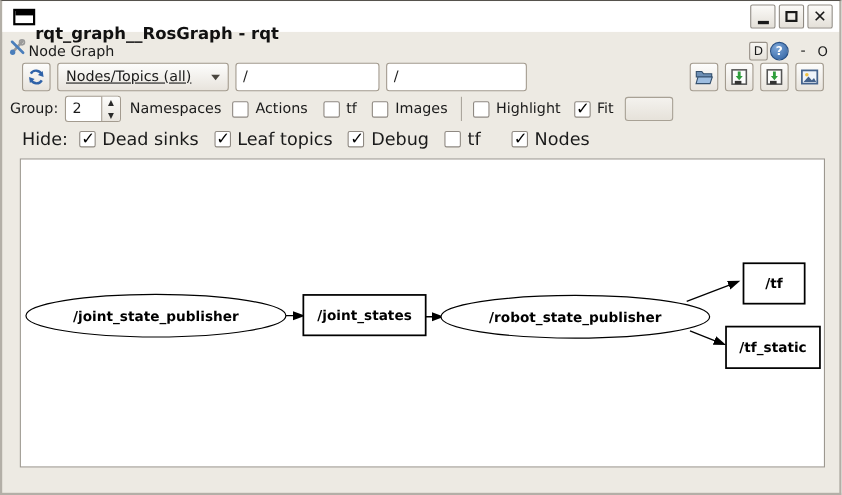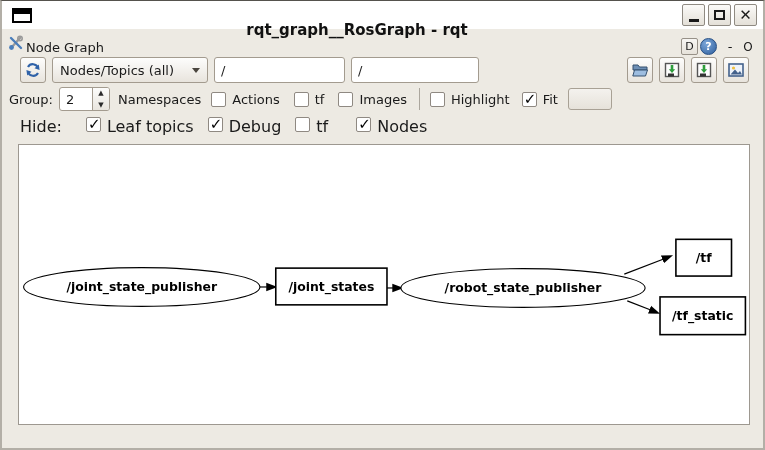--- a/index.html
+++ b/index.html
@@ -13,21 +13,21 @@
     overflow:hidden;
   }
   
   .titlebar {
     height:28px; background:#ffffff;
     display:flex; align-items:center;
     padding:0 5px; flex:none;
   }
   .win-icon { width:20px; height:15px; border:2px solid #000; background:#fff; margin-left:5px; }
   .win-icon .bar { height:4px; background:#000; width:100%; }
-  .title-text { flex:1; text-align:center; font-weight:bold; font-size:15px; color:#111; letter-spacing:0;margin-top:29px; }
+  .title-text { flex:1; font-weight:bold; font-size:15px; color:#111; letter-spacing:0;margin-top:29px; }
   .win-btns { display:flex; gap:3px; margin-right:1px; }
   .win-btn {
     width:23px; height:22px; border:1px solid #8f8a82; border-radius:2px;
     background:linear-gradient(#fbfaf8,#e4e0d8);
     display:flex; align-items:center; justify-content:center;
   }
   .glyph-min { width:10px; height:3px; background:#1a1a1a; margin-top:10px; }
   .glyph-max { width:11px; height:10px; border:2px solid #1a1a1a; }
   .glyph-close { font-size:15px; font-weight:bold; color:#1a1a1a; line-height:1; }
   
@@ -42,39 +42,39 @@
   
   .row1 { height:30px; display:flex; align-items:center; padding:0 14px 0 18px; gap:6px; flex:none; }
   .tool-btn {
     width:26px; height:26px; border:1px solid #a39b8f; border-radius:3px;
     background:linear-gradient(#fdfdfc,#e8e4dd);
     display:flex; align-items:center; justify-content:center; flex:none;
   }
   .combo {
     width:156px; height:26px; border:1px solid #a39b8f; border-radius:3px;
     background:linear-gradient(#fdfdfc,#e8e4dd);
-    display:flex; align-items:center; padding:2px 7px; font-size:13px; color:#1a1a1a;
+    display:flex; align-items:center; padding:2px 7px; font-size:13px; color:#1a1a1a;text-decoration:underline;
   }
   .combo .lbl { flex:1; }
   .combo .arrow { width:0; height:0; border-left:4px solid transparent; border-right:4px solid transparent; border-top:5px solid #4a463f; }
   .txt-input {
     height:26px; border:1px solid #a39b8f; border-radius:3px; background:#fff;
     font-size:13px; color:#1a1a1a; padding:0 6px; font-family:"DejaVu Sans", sans-serif;
   }
   .txt-1 { width:131px; }
   .txt-2 { width:128px; }
   .row1 .spacer { flex:1; }
   
   .row2 { height:28px; display:flex; align-items:center; padding:0 14px 0 7px; font-size:13px; color:#1a1a1a; flex:none; }
   .row3 { height:27px; display:flex; align-items:center; padding:0 14px 0 18px; font-size:16px; color:#1a1a1a; flex:none; }
   .spin { display:flex; align-items:center; height:24px; margin:0 8px 0 6px; border:1px solid #a39b8f; border-radius:3px; background:#fff; overflow:hidden; }
   .spin .val { width:32px; padding-left:6px; font-size:13px; }
   .spin .arrows { width:17px; height:24px; display:flex; flex-direction:column; border-left:1px solid #a39b8f; background:linear-gradient(#fdfdfc,#e8e4dd); }
   .spin .arrows div { flex:1; display:flex; align-items:center; justify-content:center; font-size:7px; color:#2a2a2a; }
-  .cb { display:flex; gap:6px; cursor:default; }
+  .cb { display:flex; align-items:center; gap:6px; cursor:default; }
   .cbox { width:15px; height:15px; border:1px solid #8f8982; border-radius:2px; background:#fff; position:relative; flex:none; }
   .cbox.on::after { content:"✓"; position:absolute; left:1px; top:-3px; font-size:15px; font-weight:bold; color:#000; }
   .vsep { width:1px; height:22px; background:#aba69d; margin:0 10px 0 12px; }
   .fit-extra { width:44px; height:22px; border:1px solid #a8a195; border-radius:3px; background:linear-gradient(#f4f2ee,#e6e2da); margin-left:10px; } .gap10 { width:10px; } .gap12 { width:12px; } .gap14 { width:14px; }
   
   .canvas {
     margin:4px 13px 0 16px; height:281px; background:#fff;
     border:1px solid #9d9890; flex:none;
   }
   .canvas svg { width:100%; height:100%; display:block; }
@@ -202,20 +202,24 @@
     <label class="cb">
       <span class="cbox on"></span>
       <span>Fit</span>
     </label>
     <div class="fit-extra"></div>
   </div>
 
   <div class="row3">
     <span>Hide:</span>
     <div class="gap10"></div>
+    <label class="cb">
+      <span class="cbox on"></span>
+      <span>Dead sinks</span>
+    </label>
     <div class="gap14"></div>
     <label class="cb">
       <span class="cbox on"></span>
       <span>Leaf topics</span>
     </label>
     <div class="gap14"></div>
     <label class="cb">
       <span class="cbox on"></span>
       <span>Debug</span>
     </label>

